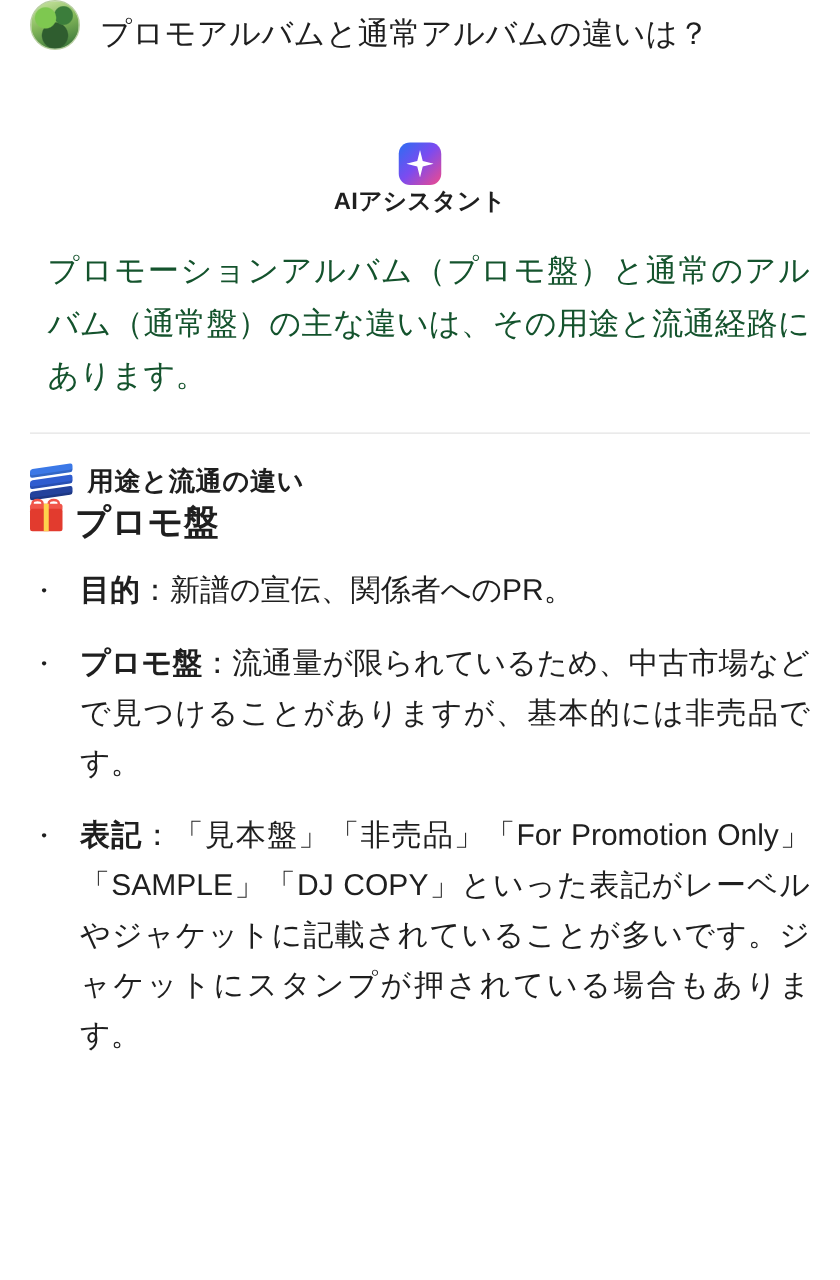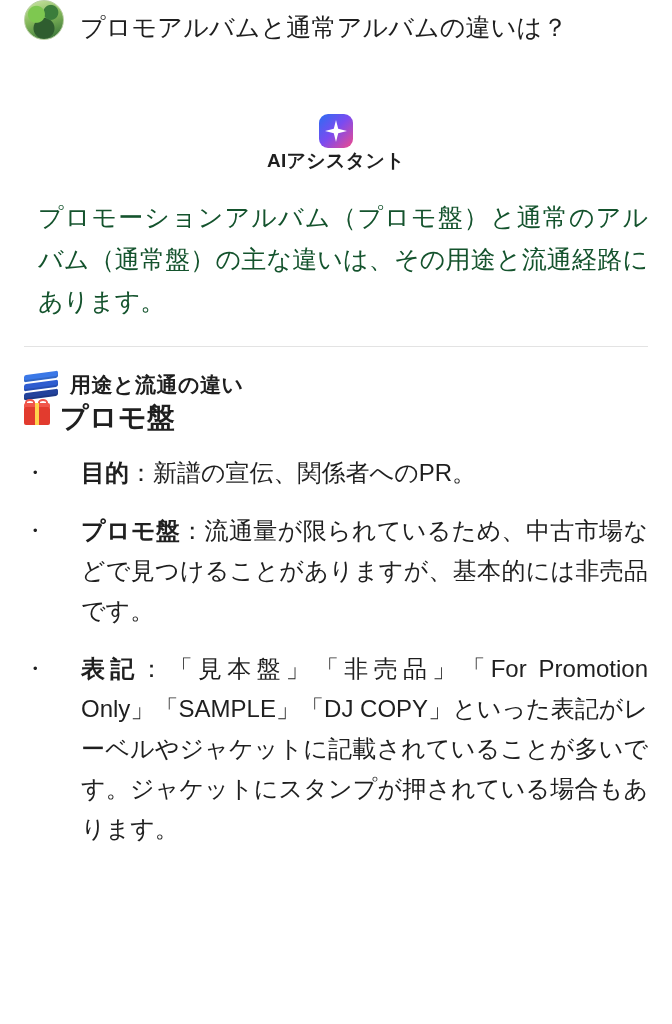--- a/index.html
+++ b/index.html
@@ -205,21 +205,20 @@
     flex: 0 0 16px;
     text-align: center;
     font-size: 22px;
     line-height: 40px;
     color: #1f1f1f;
   }
   ul.bullets > li .li-text {
     flex: 1 1 auto;
     text-align: justify;
     text-justify: inter-character;
-    margin-left: 17px;
   }
   .li-term { font-weight: bold; }
 </style>
 </head>
 <body>
 
 <div class="page">
 
   <div class="user-row">
     <div class="user-avatar"></div>

